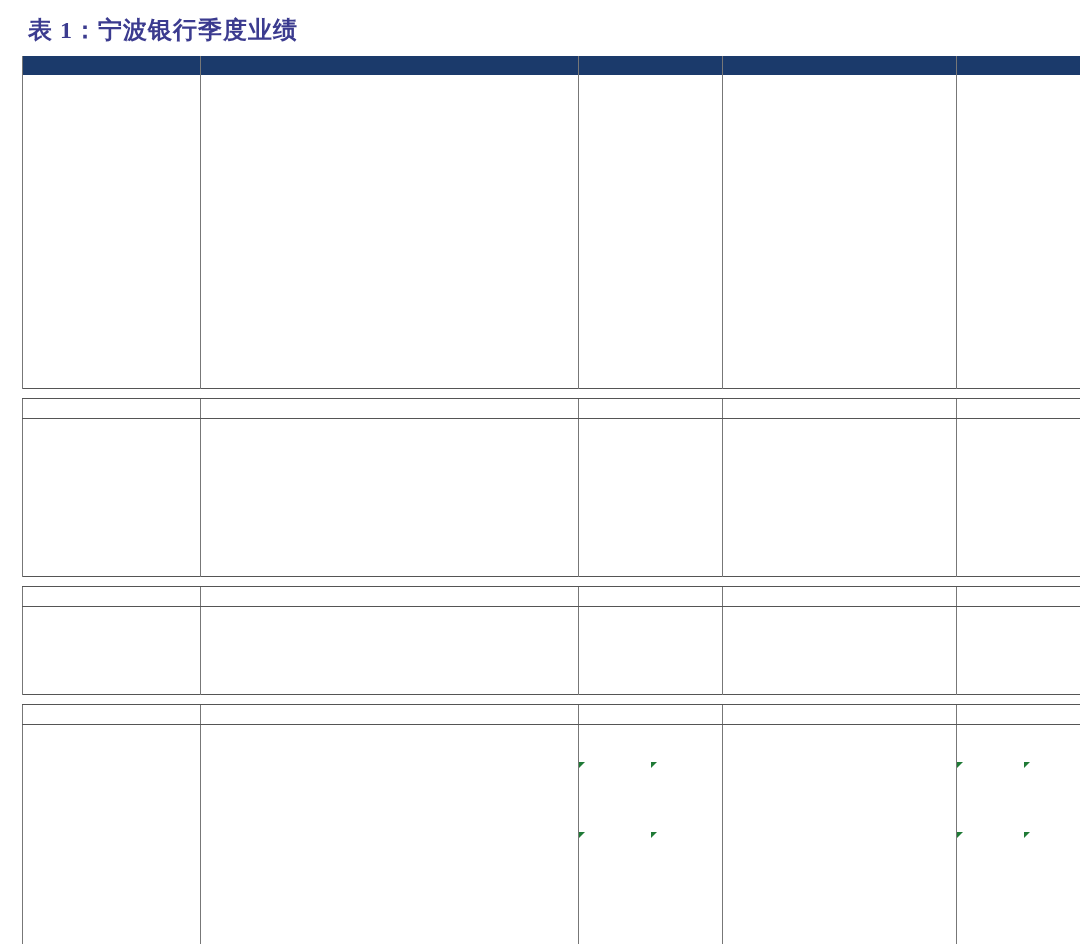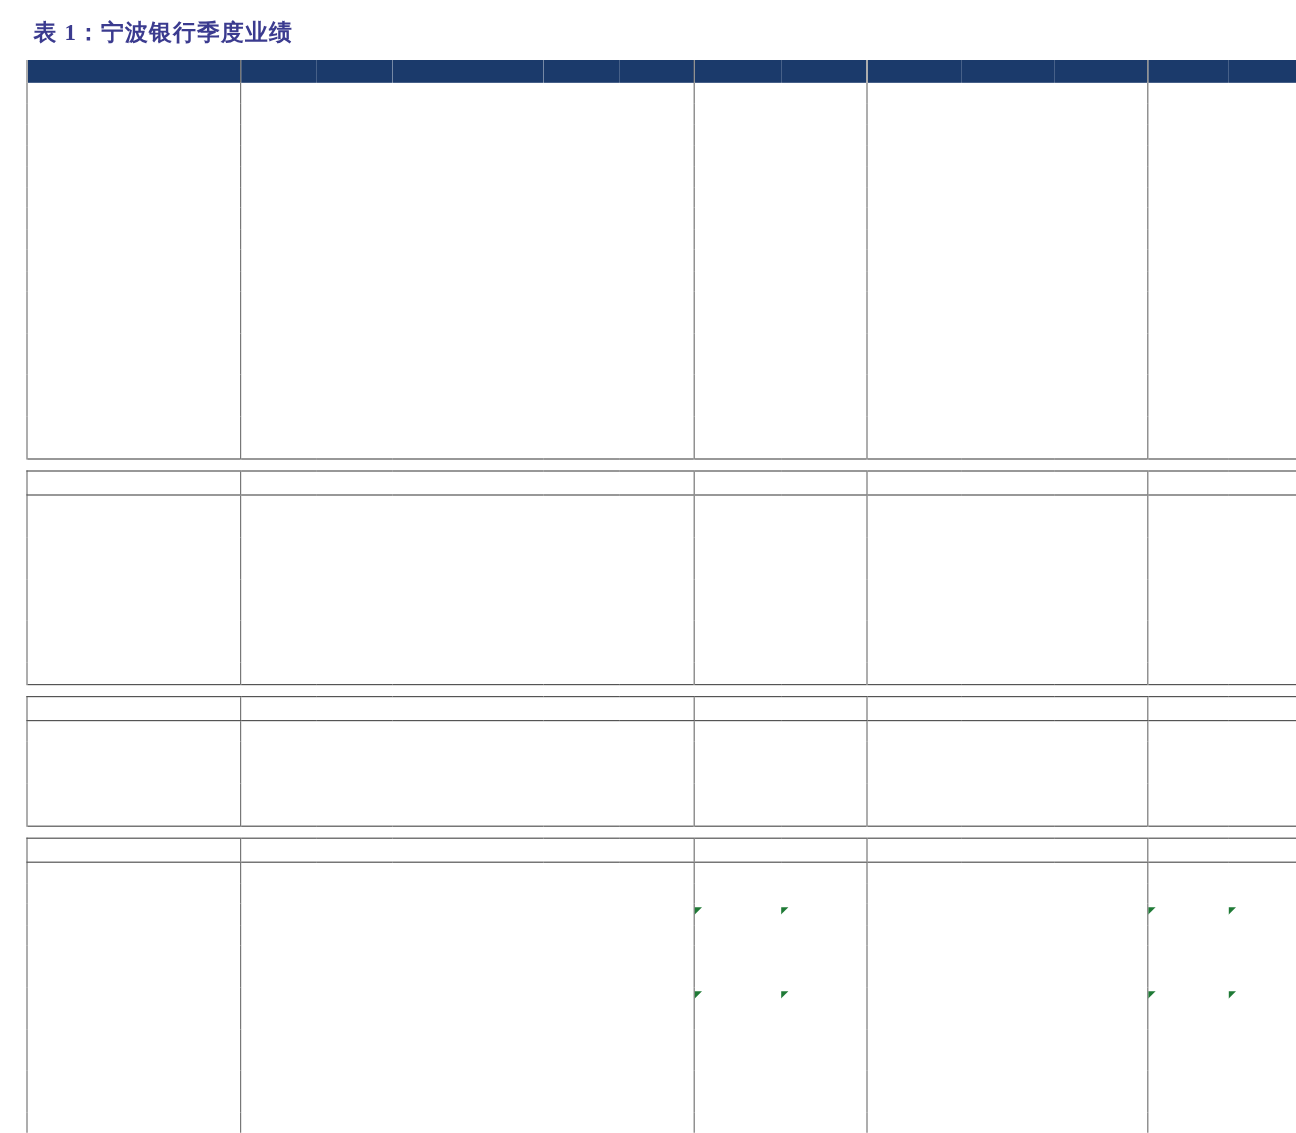--- a/index.html
+++ b/index.html
@@ -7,21 +7,21 @@
     width:1080px;height:944px;
     background:#ffffff;
     font-family:"Liberation Sans","DejaVu Sans",sans-serif;
     -webkit-font-smoothing:antialiased;
   }
   .page{position:relative;width:1080px;height:944px;box-sizing:border-box;padding:0 22px;}
 
   
   .title{
     font-family:"Liberation Serif","DejaVu Serif",serif;
-    font-size:19px;font-weight:bold;color:#3b3b8f;
+    font-size:24px;font-weight:bold;color:#3b3b8f;
     letter-spacing:1px;
     padding:14px 0 10px 6px;
   }
 
   
   table.fin{
     width:1036px;border-collapse:collapse;table-layout:fixed;
     font-size:11.5px;color:#111;
   }
   table.fin td{

